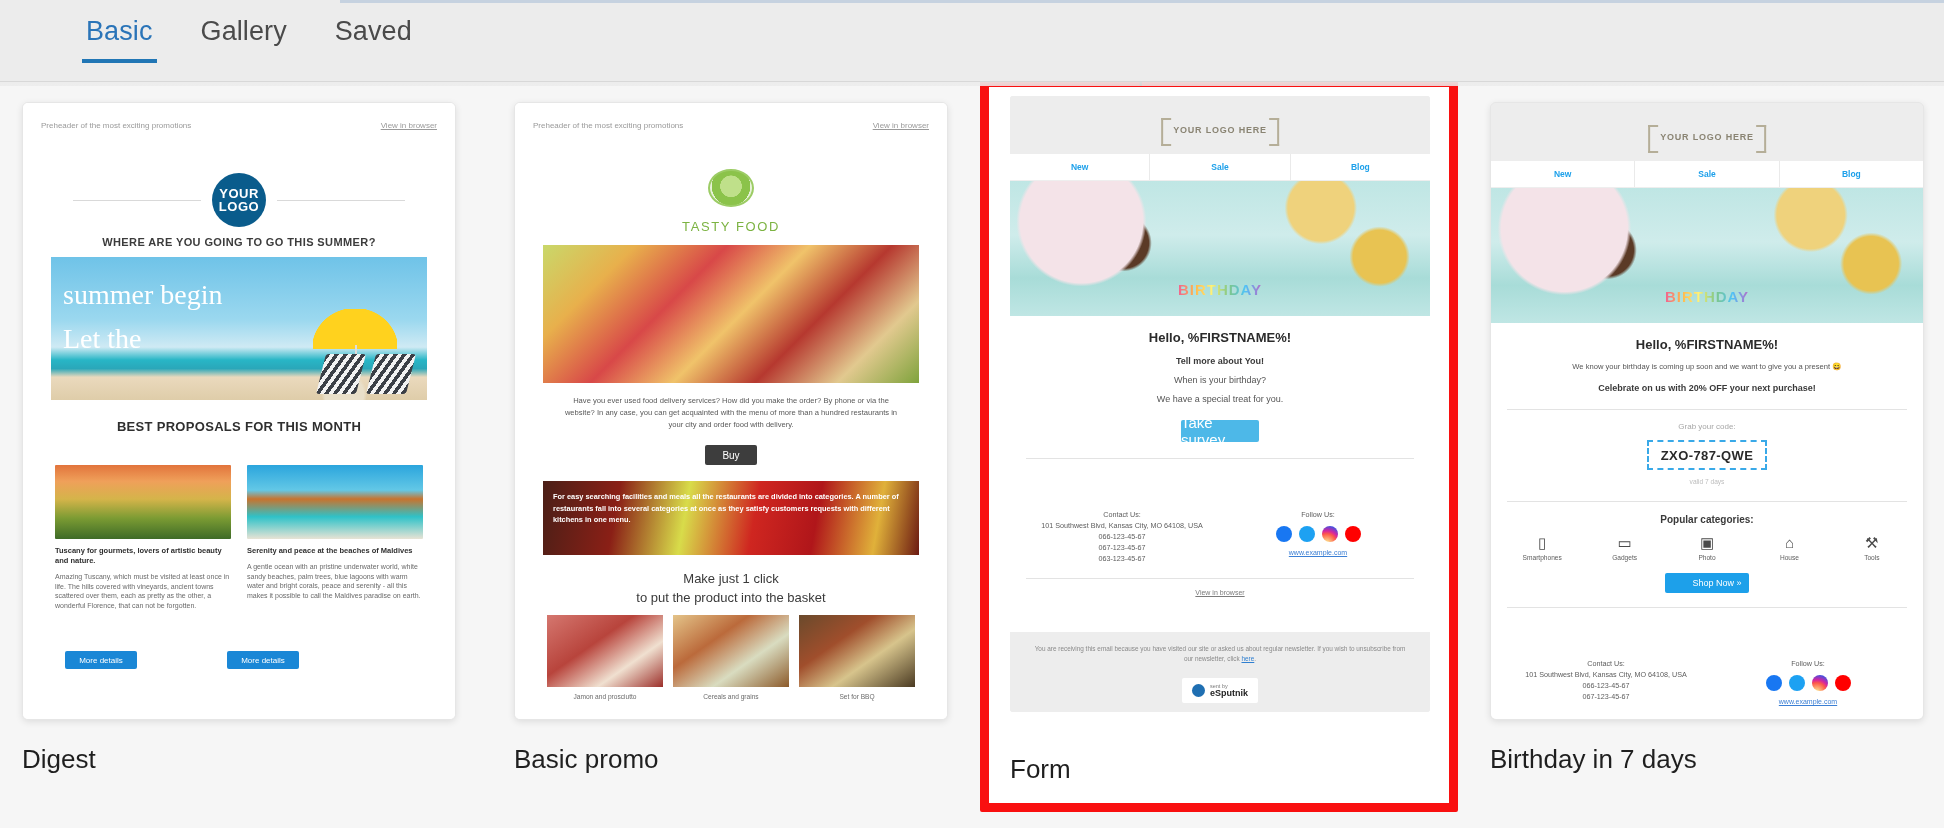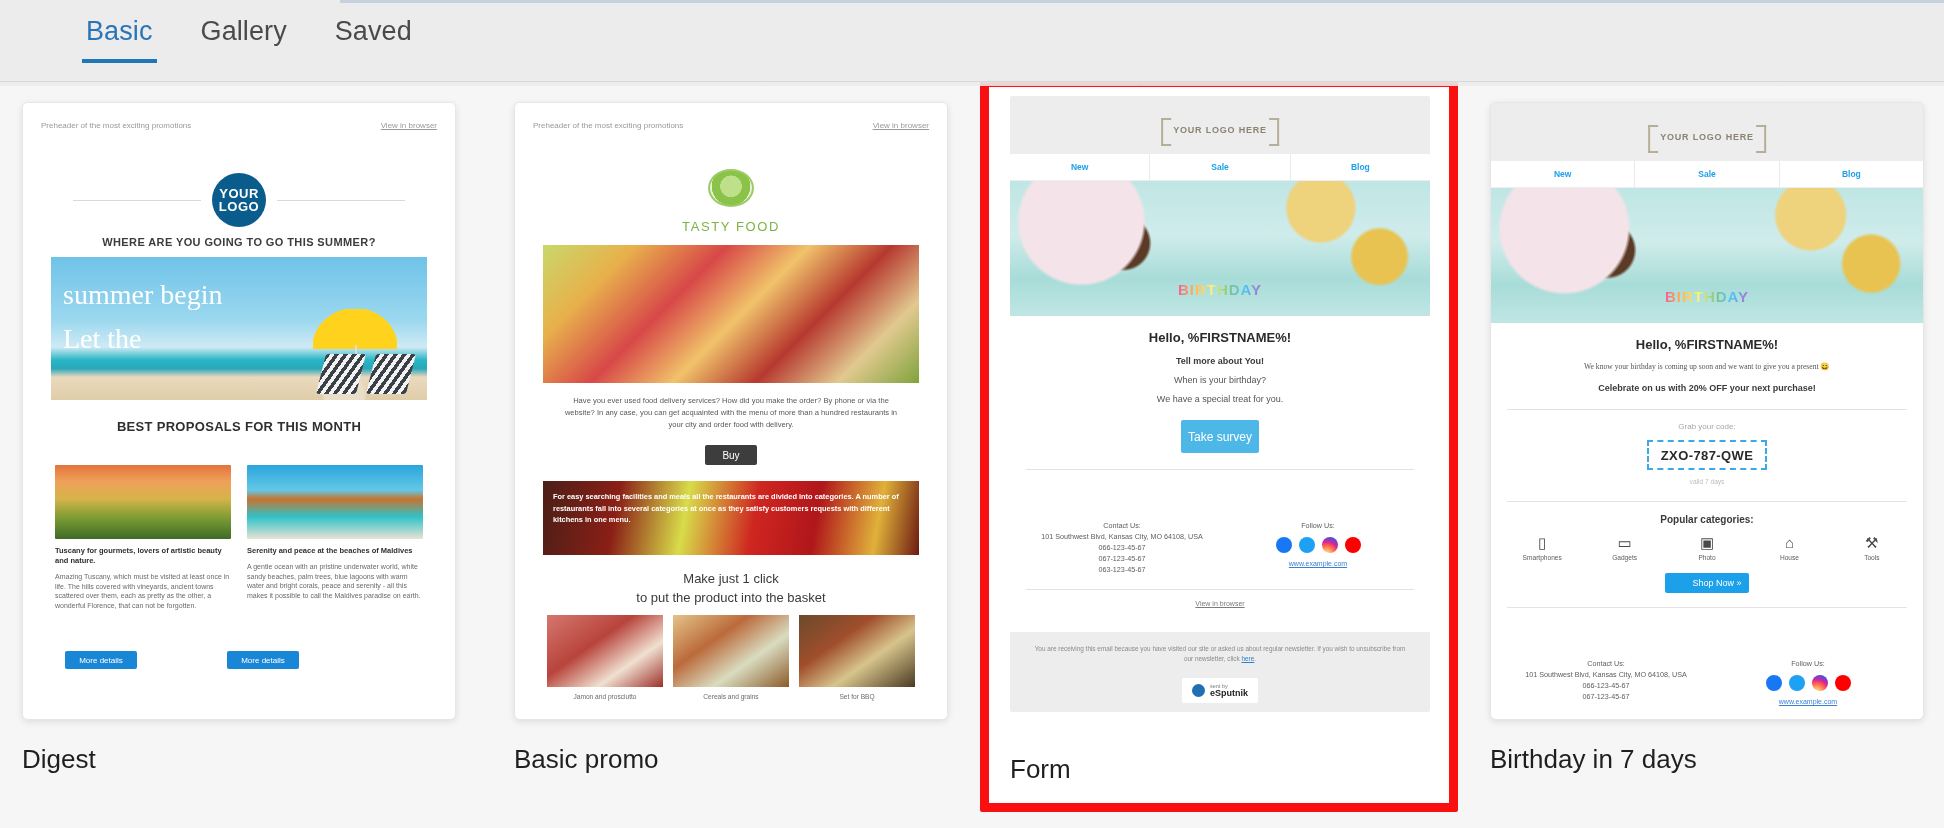--- a/index.html
+++ b/index.html
@@ -200,22 +200,22 @@
   .bd-hero .bword {
     position:absolute; left:50%; transform:translateX(-50%); bottom:18px;
     font-size:15px; font-weight:bold; letter-spacing:1px;
     font-family:"Liberation Sans", sans-serif;
     background:linear-gradient(90deg,#f06292,#ffb74d,#fff176,#81c784,#4fc3f7,#ba68c8);
     -webkit-background-clip:text; background-clip:text; color:transparent;
   }
   .bd-h1 { text-align:center; font-size:13px; font-weight:bold; color:#2b2b2b; padding-top:14px; }
   .bd-strong { text-align:center; font-size:9px; font-weight:bold; color:#3a3a3a; padding-top:11px; }
   .bd-line { text-align:center; font-size:9px; color:#555; padding-top:9px; }
-  .bd-btn { margin:16px auto 0; width:78px; height:33px; background:#4db8e8;
-    color:#fff; font-size:12px; display:flex; align-items:center; justify-content:center;
+  .bd-btn { margin:16px auto 0; width:78px; height:22px; background:#4db8e8;
+    color:#fff; font-size:15px; display:flex; align-items:center; justify-content:center;
     border-radius:2px; }
   .bd-hr { margin:16px 16px 0; height:1px; background:#e3e3e3; }
   .bd-foot { display:flex; padding:10px 14px 0; }
   .bd-foot .col { flex:1; text-align:center;margin-top:40px; }
   .bd-foot .lbl { font-size:7.2px; color:#5d5d5d; line-height:11px; }
   .soc { display:flex; gap:7px; justify-content:center; margin-top:6px; }
   .soc i { width:16px; height:16px; border-radius:50%; display:block; }
   .soc .fb{background:#1877f2;} .soc .tw{background:#1da1f2;}
   .soc .ig{background:radial-gradient(circle at 30% 107%,#fdf497 0,#fd5949 45%,#d6249f 60%,#285AEB 90%);}
   .soc .yt{background:#ff0000;}
@@ -415,21 +415,21 @@
         <div class="bd-body" style="top:58px;height:560px;">
           <div class="bd-nav">
             <div>New</div>
             <div>Sale</div>
             <div>Blog</div>
           </div>
           <div class="bd-hero">
             <span class="bword">BIRTHDAY</span>
           </div>
           <div class="bd-h1">Hello, %FIRSTNAME%!</div>
-          <div class="bd-line" style="padding:9px 32px 0;font-size:7.6px;line-height:11px;font-family:Liberation Serif, serif;">We know your birthday is coming up soon and we want to give you a present 😄</div>
+          <div class="bd-line" style="padding:9px 32px 0;font-size:7.6px;line-height:11px;">We know your birthday is coming up soon and we want to give you a present 😄</div>
           <div class="bd-strong">Celebrate on us with 20% OFF your next purchase!</div>
           <div class="bd-hr"></div>
           <div class="bd-code-lbl">Grab your code:</div>
           <div class="bd-code">ZXO-787-QWE</div>
           <div class="bd-valid">valid 7 days</div>
           <div class="bd-hr"></div>
           <div class="bd-cats">Popular categories:</div>
           <div class="catrow">
             <div class="c">
               <div class="g">▯</div>

